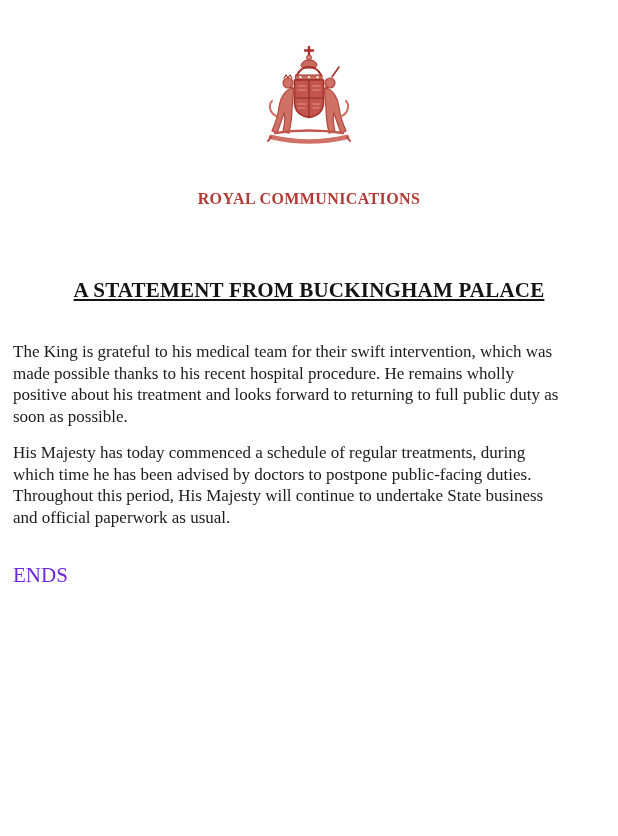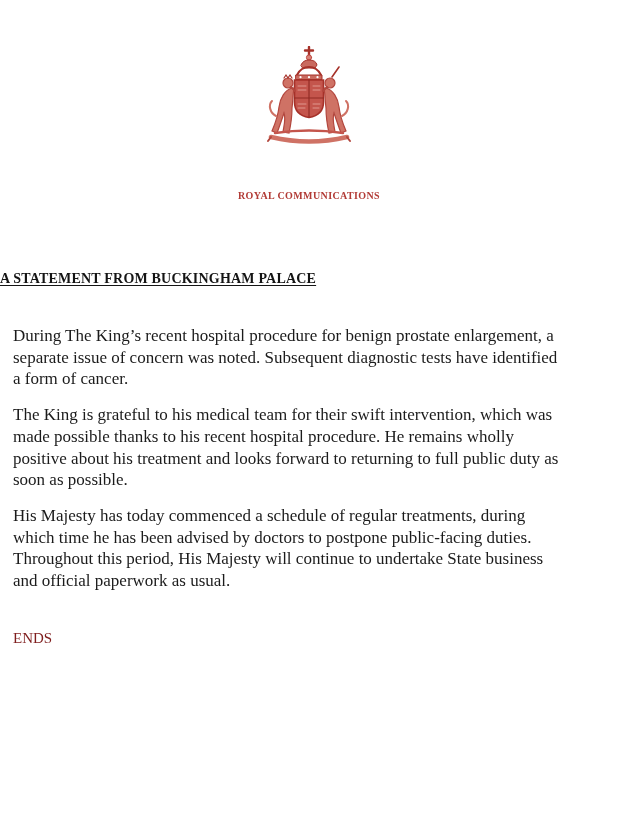--- a/index.html
+++ b/index.html
@@ -13,51 +13,51 @@
 
   .crest-wrap {
     padding-top: 46px;
     text-align: center;
   }
   .crest-wrap svg { display: inline-block; }
 
   .dept {
     margin-top: 40px;
     text-align: center;
-    font-size: 10px;
+    font-size: 16px;
     font-weight: 700;
     letter-spacing: 0.4px;
     color: #b23b36;
   }
 
   .title {
     margin-top: 70px;
-    text-align: left;
-    font-size: 14px;
+    text-align: center;
+    font-size: 21px;
     font-weight: 700;
     letter-spacing: 0.2px;
     color: #141414;
     text-decoration: underline;
     text-underline-offset: 2px;
   }
 
   .content {
     margin: 38px 12px 0 13px;
     font-size: 17px;
     line-height: 21.7px;
     color: #1b1b1b;
   }
   .content p {
     margin: 0 0 14px 0;
     white-space: pre-line; 
   }
   .ends {
     margin-top: 36px;
-    font-size: 15px;
-    color: #7f1d1d;
+    font-size: 21px;
+    color: #6d28d9;
   }
 </style>
 </head>
 <body>
 
 <div class="page">
 
   <div class="crest-wrap">
     <svg width="96" height="100" viewBox="0 0 96 100" aria-hidden="true">
       <g fill="none" stroke="#bf4a42" stroke-width="1.6" stroke-linecap="round">
@@ -95,23 +95,20 @@
         <path d="M10 91 l-3 4 M86 91 l3 4" stroke="#b2463d" stroke-width="2"></path>
       </g>
     </svg>
   </div>
 
   <div class="dept">ROYAL COMMUNICATIONS</div>
 
   <div class="title">A STATEMENT FROM BUCKINGHAM PALACE</div>
 
   <div class="content">
-    <p>During The King’s recent hospital procedure for benign prostate enlargement, a
-separate issue of concern was noted. Subsequent diagnostic tests have identified
-a form of cancer.</p>
     <p>The King is grateful to his medical team for their swift intervention, which was
 made possible thanks to his recent hospital procedure. He remains wholly
 positive about his treatment and looks forward to returning to full public duty as
 soon as possible.</p>
     <p>His Majesty has today commenced a schedule of regular treatments, during
 which time he has been advised by doctors to postpone public-facing duties.
 Throughout this period, His Majesty will continue to undertake State business
 and official paperwork as usual.</p>
 
     <div class="ends">ENDS</div>

